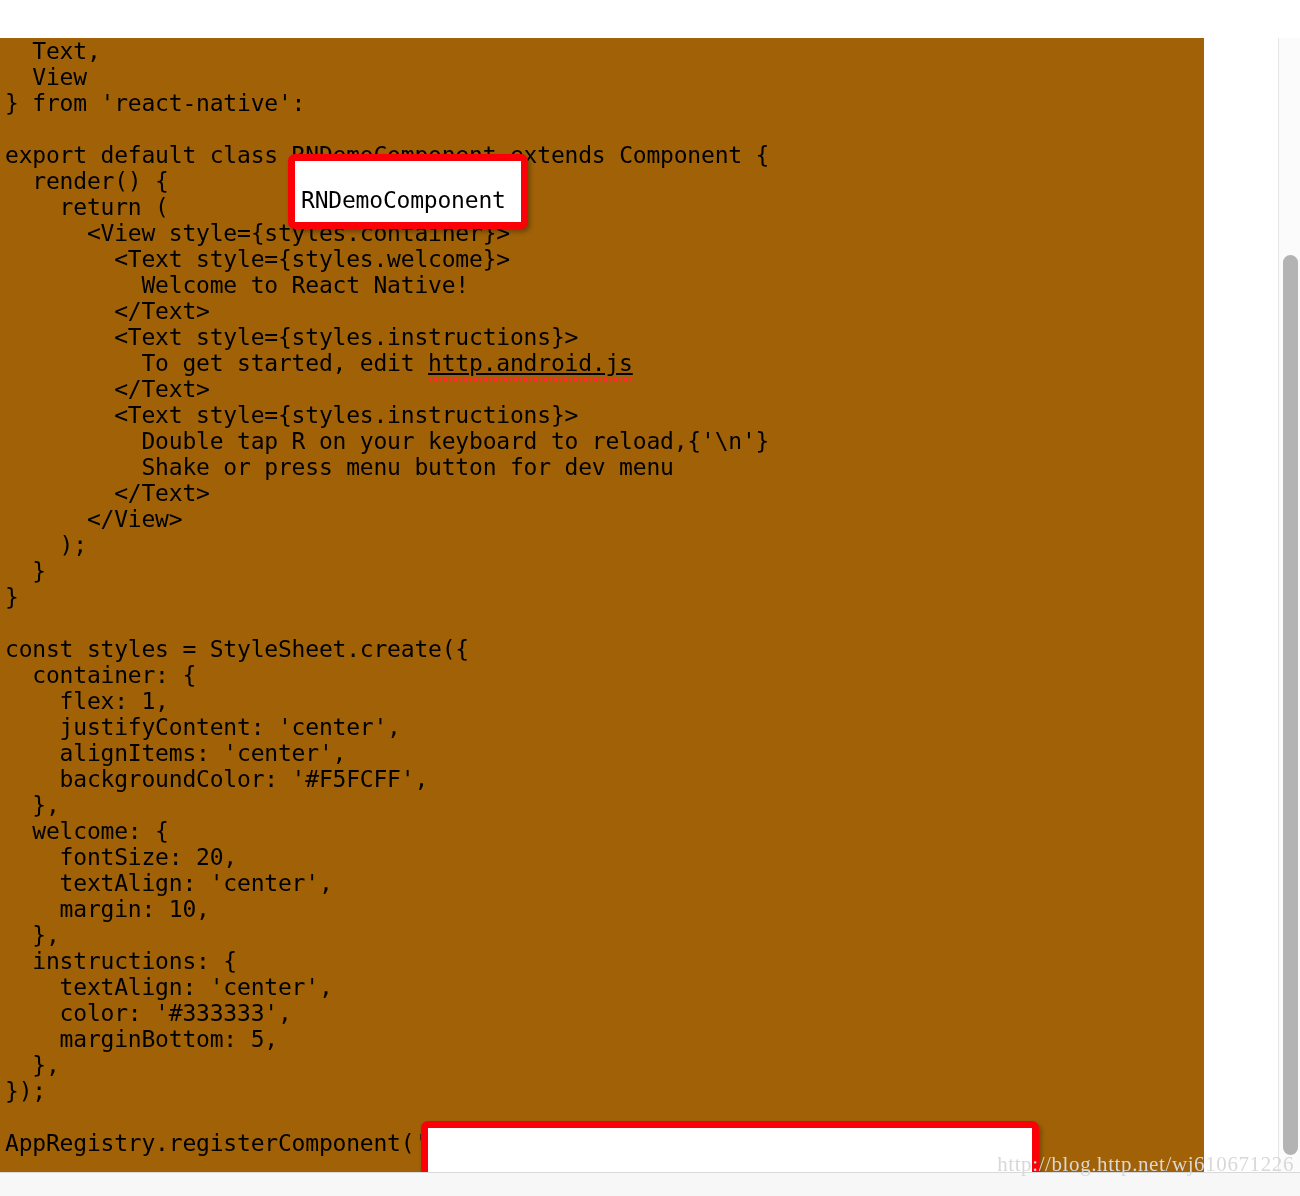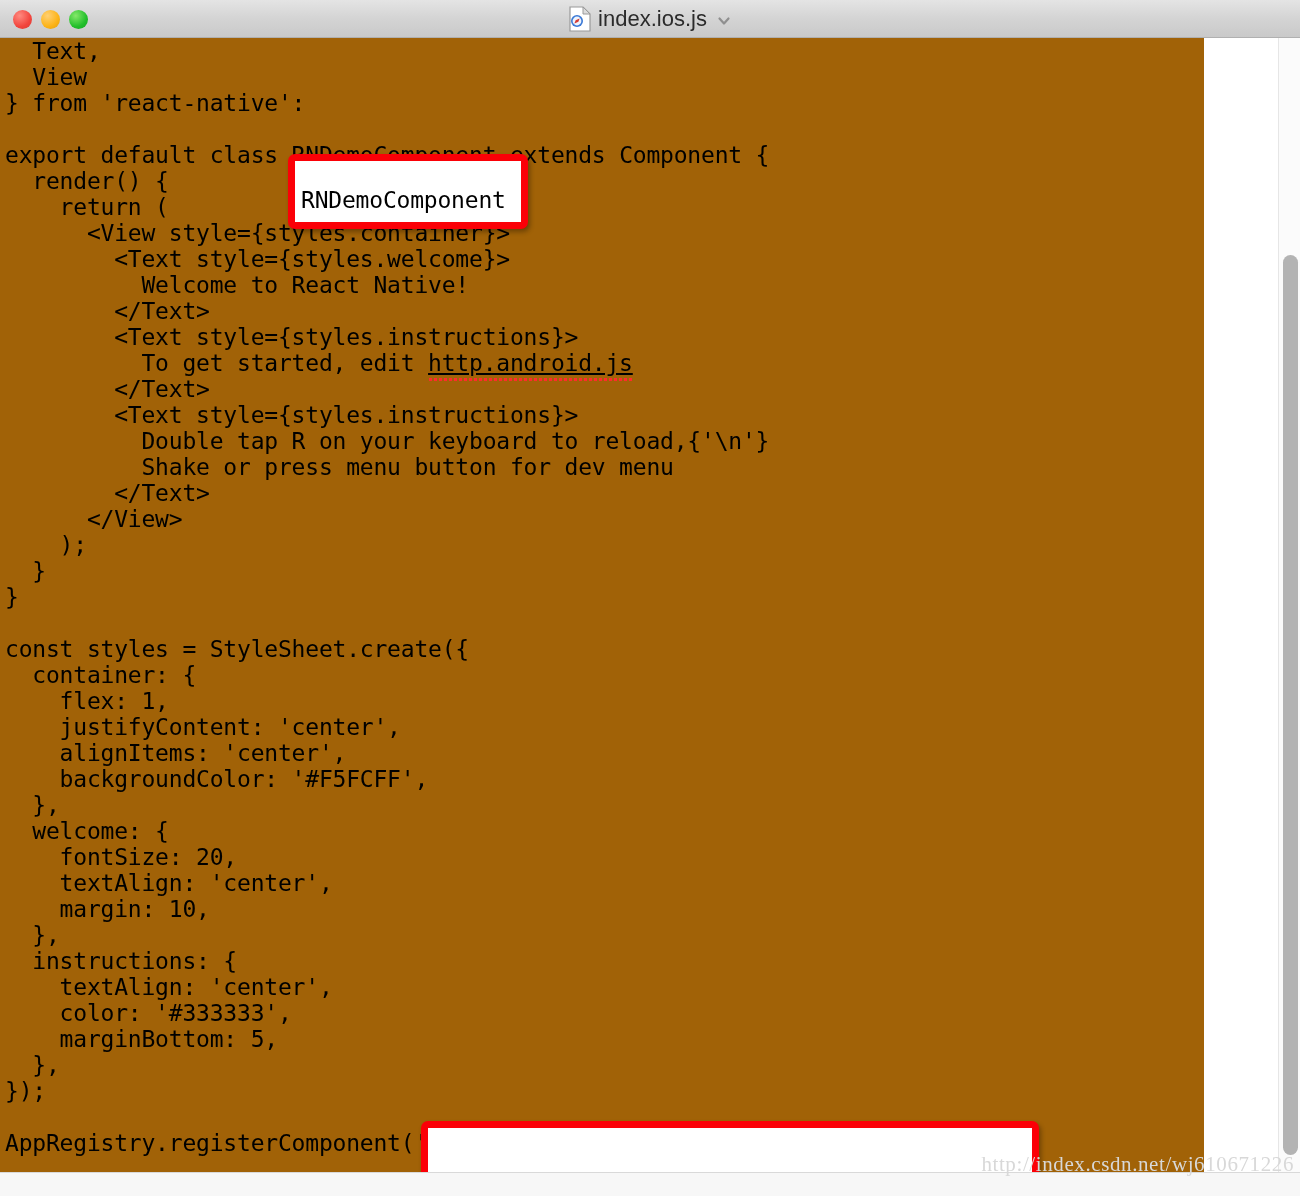--- a/index.html
+++ b/index.html
@@ -180,44 +180,20 @@
     letter-spacing: 0.6px;
     white-space: nowrap;
     user-select: none;
   }
 </style>
 </head>
 <body>
 
 <div class="window">
 
-  <div class="titlebar">
-    <div class="traffic">
-      <span class="light close"></span>
-      <span class="light min"></span>
-      <span class="light max"></span>
-    </div>
-    <div class="title-center">
-      <span class="doc-icon">
-        <svg width="22" height="26" viewBox="0 0 22 26">
-          <path d="M1 1 h13 l7 7 v17 h-20 z" fill="#ffffff" stroke="#9a9a9a" stroke-width="1.2"></path>
-          <path d="M14 1 l7 7 h-7 z" fill="#dcdcdc" stroke="#9a9a9a" stroke-width="1"></path>
-          <circle cx="8" cy="15" r="6" fill="#3b79d6"></circle>
-          <circle cx="8" cy="15" r="4.4" fill="#eef4fd"></circle>
-          <path d="M10.6 12.4 L6.6 14.2 L5.4 17.6 L9.4 15.8 Z" fill="#d33b35"></path>
-        </svg>
-      </span>
-      <span class="title-text">index.ios.js</span>
-      <span class="chevron">
-        <svg width="14" height="14" viewBox="0 0 14 14">
-          <path d="M2.5 4.5 L7 9.5 L11.5 4.5" fill="none" stroke="#8f8f8f" stroke-width="2.2" stroke-linecap="round" stroke-linejoin="round"></path>
-        </svg>
-      </span>
-    </div>
-  </div>
 
   <div class="editor">
     <pre class="code"><span>  Text,
   View
 } from 'react-native':
 
 export default class </span><span>RNDemoComponent</span><span> extends Component {
   render() {
     return (
       &lt;View style={styles.container}&gt;
@@ -265,15 +241,15 @@
       
     </div>
   </div>
 
   <div class="scroll-track">
     <div class="scroll-thumb"></div>
   </div>
 
   <div class="bottombar"></div>
 
-  <div class="watermark">http://index.csdn.net/wj610671226</div>
+  <div class="watermark">http://blog.http.net/wj610671226</div>
 
 </div>
 
 </body></html>

